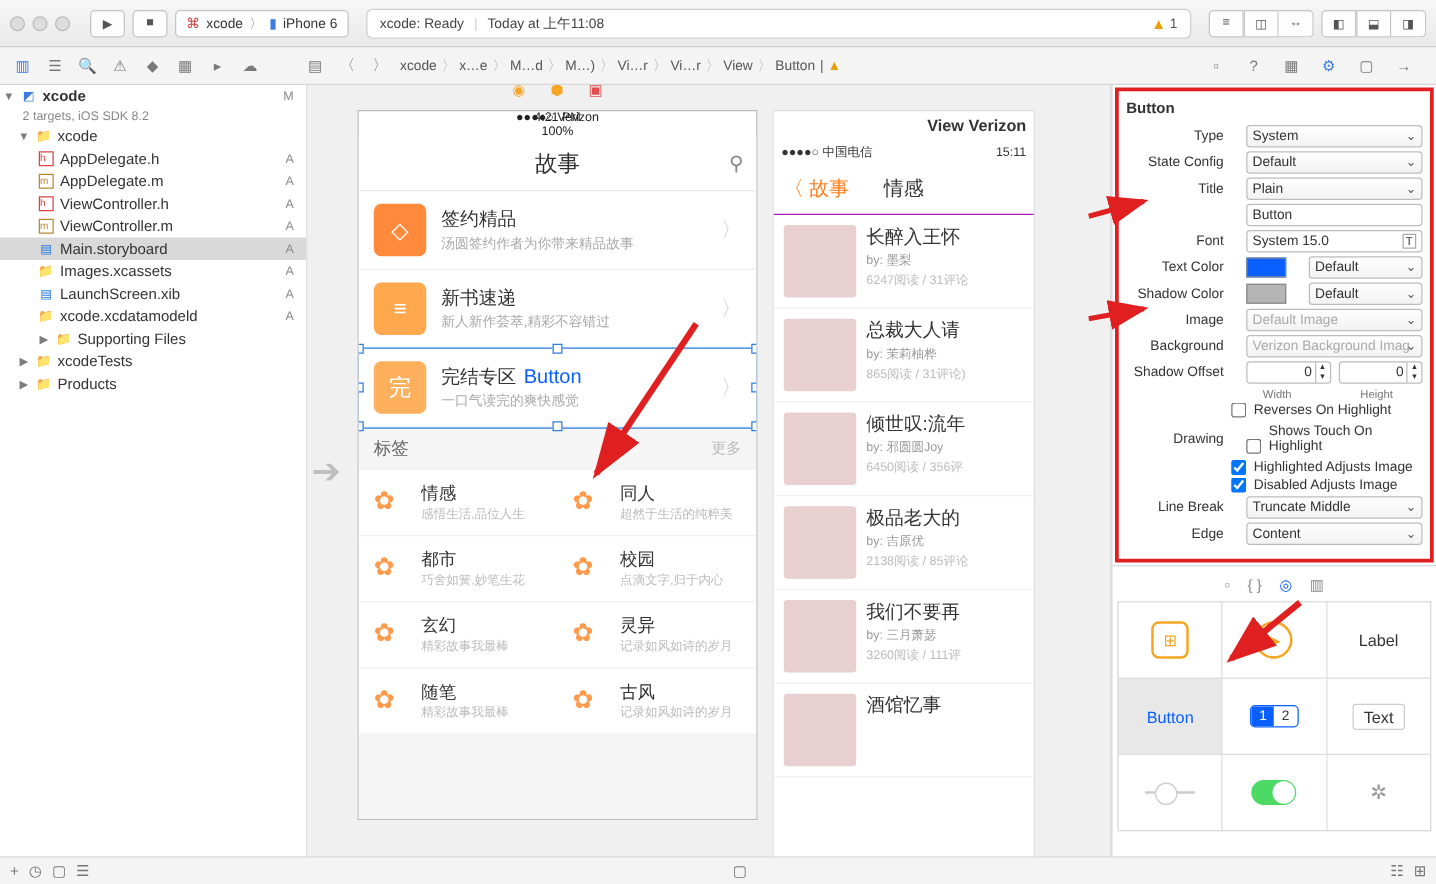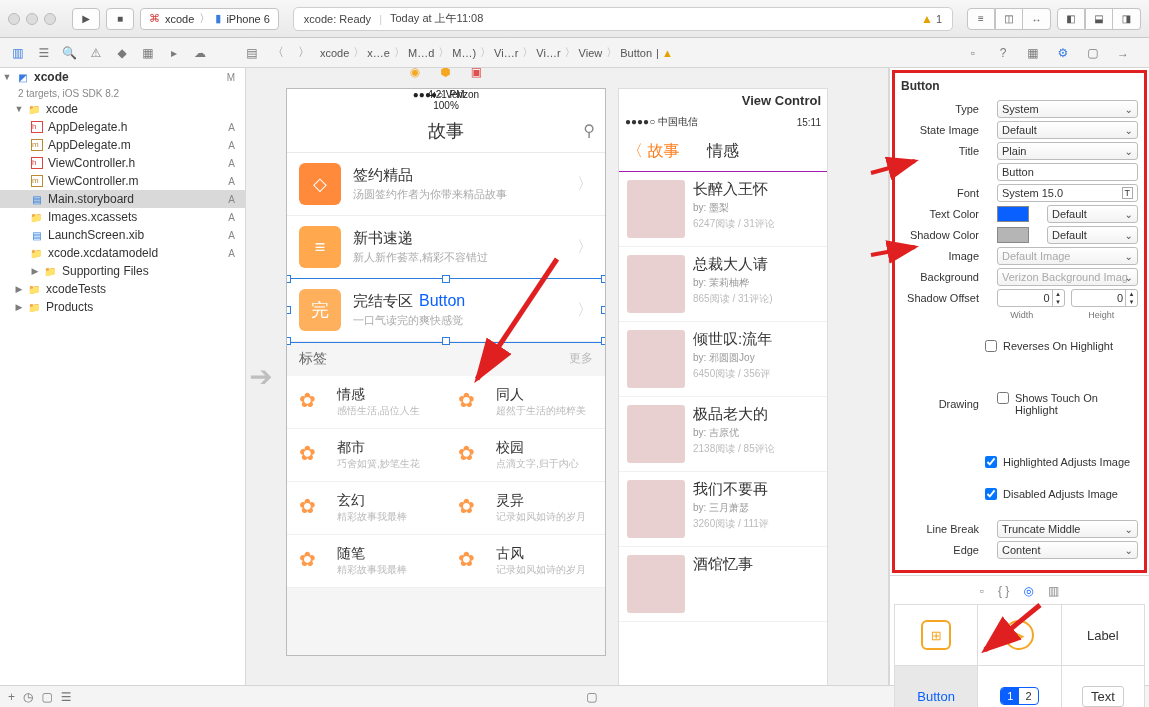--- a/index.html
+++ b/index.html
@@ -85,21 +85,21 @@
 .irow .drop::after{content:"⌄"; position:absolute; right:4px; font-size:10px; color:#555;}
 .colorwell{width:32px; height:16px; border:1px solid #888; background:#0a60ff;}
 .colorwell.gray{background:#b5b5b5;}
 .dual{display:flex; gap:6px; flex:1;}
 .dual .num{flex:1; height:18px; border:1px solid #bcbcbc; border-radius:3px; font-size:11px; text-align:right; padding:0 14px 0 4px; position:relative; background:#fff; display:flex; align-items:center; justify-content:flex-end;}
 .dual .num::after{content:"�victorious"; display:none;}
 .step{position:absolute; right:0; top:0; bottom:0; width:12px; border-left:1px solid #bcbcbc; font-size:7px; display:flex; flex-direction:column;}
 .step span{flex:1; text-align:center; line-height:8px;}
 .sublbl{display:flex; gap:6px; font-size:9px; color:#777; padding-left:84px;}
 .sublbl span{flex:1; text-align:center;}
-.chk{display:flex; align-items:flex-start; gap:6px; font-size:11px; padding-left:84px; margin:20px 0;}
+.chk{display:flex; align-items:flex-end; gap:6px; font-size:11px; padding-left:84px; margin:2px 0;}
 .chk input{width:12px; height:12px;}
 
 .lib{flex:1; border-top:1px solid #d8d8d8; padding:4px;}
 .lib-tabs{display:flex; justify-content:center; gap:14px; padding:4px 0 6px; font-size:12px; color:#888;}
 .lib-tabs .act{color:#0a60ff;}
 .lib-grid{display:grid; grid-template-columns:repeat(3,1fr); gap:1px; background:#ddd; border:1px solid #ddd;}
 .lib-cell{background:#fff; height:60px; display:flex; align-items:center; justify-content:center; font-size:13px; position:relative;}
 .lib-cell.sel2{background:#e8e8e8;}
 .seg{display:flex; border:1px solid #0a60ff; border-radius:4px; overflow:hidden; font-size:11px;}
 .seg span{padding:2px 6px;}
@@ -430,21 +430,21 @@
               <marker id="ah1" markerWidth="10" markerHeight="10" refX="8" refY="3" orient="auto">
                 <path d="M0,0 L0,6 L9,3 z" fill="#e02020"></path>
               </marker>
             </defs>
         <line x1="90" y1="10" x2="10" y2="130" stroke="#e02020" stroke-width="5" marker-end="url(#ah1)"></line>
           </svg>
       </div>
     </div>
 
     <div class="list2" style="margin-left:12px">
-      <div style="text-align:right; font-size:13px; font-weight:bold; padding:4px 6px">View Control</div>
+      <div style="text-align:right; font-size:13px; font-weight:bold; padding:4px 6px">View Verizon</div>
       <div class="l2-status">
         <span>●●●●○ 中国电信</span>
           <span>15:11</span>
       </div>
       <div class="l2-nav">
         <span style="color:#ff7d1a">〈 <span>故事</span></span>
         <span class="l2-title">情感</span>
       </div>
       <div id="p2items">
           <div class="l2-row">
@@ -504,21 +504,21 @@
       <div class="insp-title">Button</div>
 
       <div class="irow">
           <label>Type</label>
         <div class="drop">
             <span>System</span>
           </div>
         </div>
 
       <div class="irow">
-          <label>State Image</label>
+          <label>State Config</label>
         <div class="drop">
             <span>Default</span>
           </div>
         </div>
 
       <div class="irow">
           <label>Title</label>
         <div class="drop">
             <span>Plain</span>
           </div>

